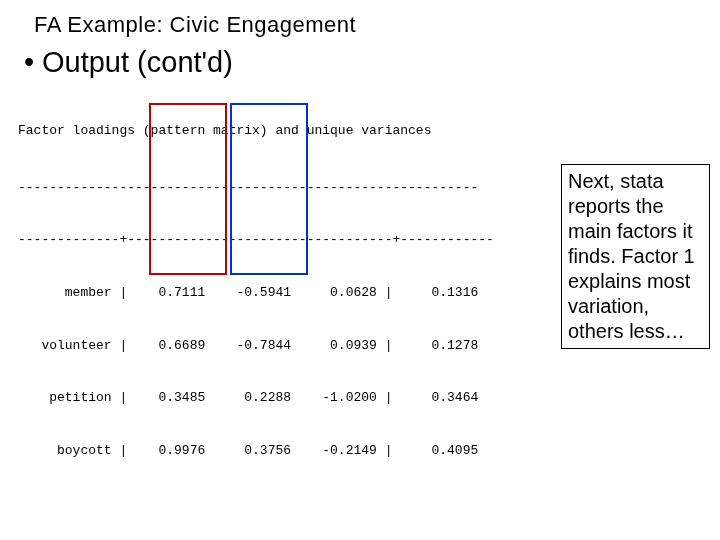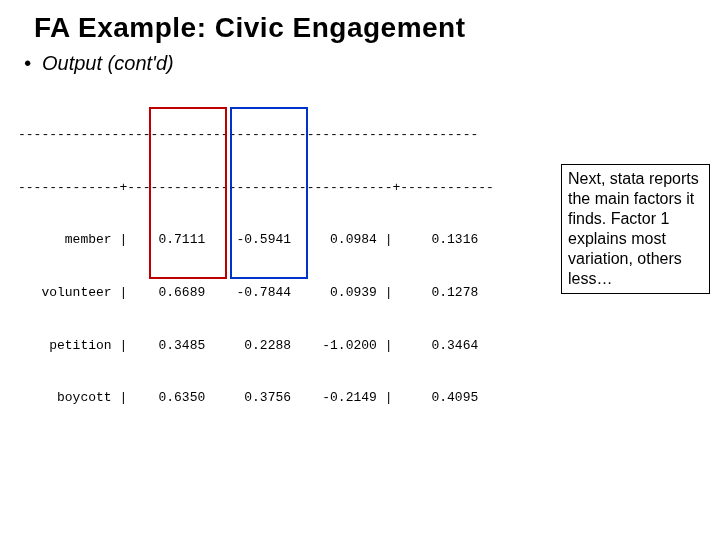--- a/index.html
+++ b/index.html
@@ -9,29 +9,28 @@
     height: 540px;
     font-family: Arial, Helvetica, sans-serif;
     background: #fff;
     color: #000;
     position: relative;
   }
   .slide {
     padding: 8px 18px;
   }
   .title {
-    font-size: 28px;
-    font-weight: bold;
+    font-size: 22px;
+    font-weight: normal;
     margin: 4px 0 8px 16px;
     letter-spacing: 0.5px;
   }
   .bullet-row {
-    font-size: 20px;
-    margin: 0 0 16px 6px;
-    font-style: italic;
+    font-size: 29px;
+    margin: 0 0 8px 6px;
   }
   .bullet-dot {
     display: inline-block;
     width: 18px;
   }
   .mono-block {
     font-family: "Courier New", Courier, monospace;
     font-size: 13px;
     white-space: pre;
     line-height: 1.35;
@@ -60,43 +59,44 @@
     width: 74px;
     height: 168px;
   }
   .side-note {
     position: absolute;
     right: 10px;
     top: 164px;
     width: 135px;
     border: 1.5px solid #000;
     padding: 4px 6px;
-    font-size: 16px;
+    font-size: 20px;
     line-height: 1.25;
     background: #fff;
   }
 </style>
 </head>
 <body>
 
 <div class="slide">
 
   <div class="title">FA Example:  Civic Engagement</div>
 
   <div class="bullet-row">
     <span class="bullet-dot">•</span><span>Output (cont'd)</span>
   </div>
 
   <div class="mono-block">
+    <div class="output-title">Factor loadings (pattern matrix) and unique variances</div>
     <div>-----------------------------------------------------------</div>
     <div>-------------+----------------------------------+------------</div>
-    <div>      member |    0.7111    -0.5941     0.0984 |     0.1316</div>
+    <div>      member |    0.7111    -0.5941     0.0628 |     0.1316</div>
     <div>   volunteer |    0.6689    -0.7844     0.0939 |     0.1278</div>
     <div>    petition |    0.3485     0.2288    -1.0200 |     0.3464</div>
-    <div>     boycott |    0.6350     0.3756    -0.2149 |     0.4095</div>
+    <div>     boycott |    0.9976     0.3756    -0.2149 |     0.4095</div>
     
     
     
     
     <div class="revbox box-red"></div>
     <div class="revbox box-blue"></div>
   </div>
 
 </div>
 

